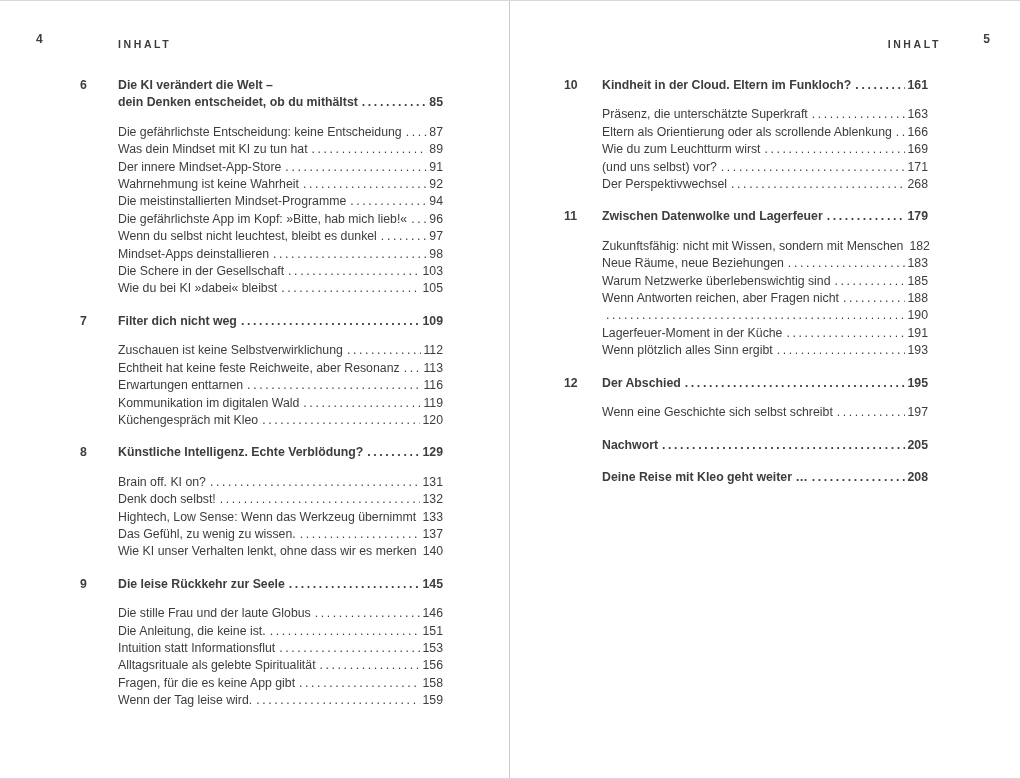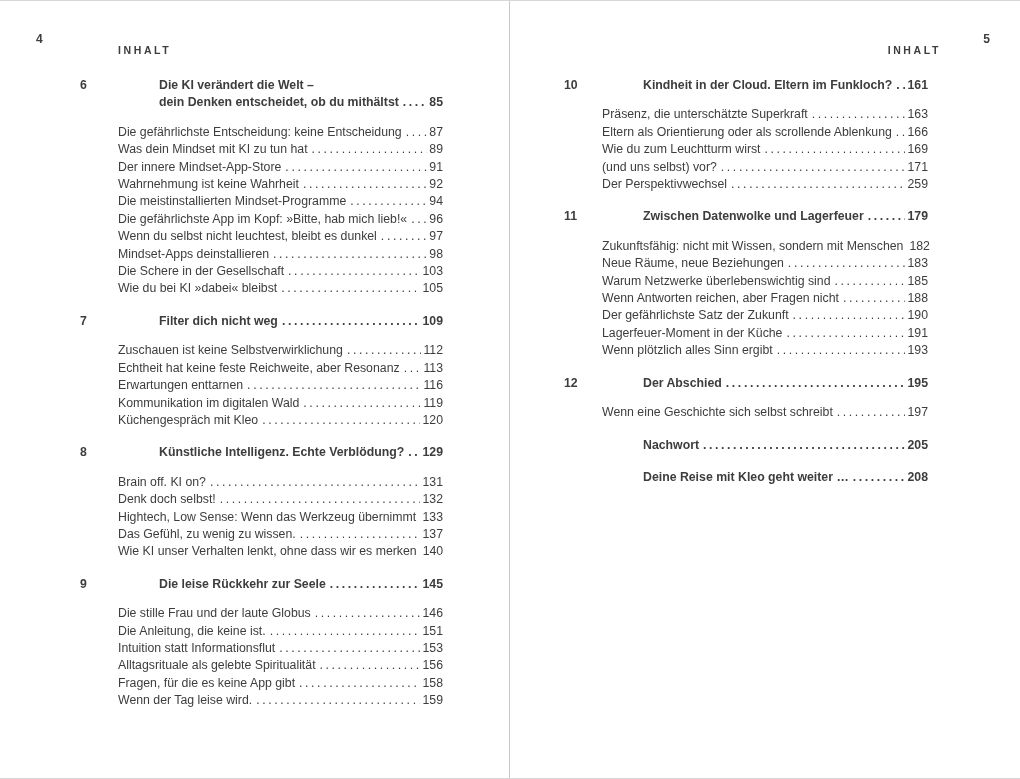--- a/index.html
+++ b/index.html
@@ -34,21 +34,21 @@
   .page--right { left: 510px; }
 
   .page-head {
     position: absolute;
     top: 31px; left: 0; right: 0;
     height: 15px;
     font-weight: bold;
   }
   .folio { position: absolute; top: 0; font-size: 12px; color: #3d3d3c; }
   .head-title {
-    position: absolute; top: 12px;
+    position: absolute; top: 6px;
     font-size: 10.5px;
     letter-spacing: 2.6px;
     color: #3d3d3c;
   }
   .page--left  .folio      { left: 36px; }
   .page--left  .head-title { left: 118px; }
   .page--right .folio      { right: 30px; }
   .page--right .head-title { right: 79px; }
 
   .toc {
@@ -58,21 +58,21 @@
     line-height: 17.4px;
   }
   .page--left  .toc { left: 80px; width: 363px; }
   .page--right .toc { left: 54px; width: 364px; }
 
   .section { display: flex; margin-top: 15px; }
   .section:first-child { margin-top: 0; }
   .sec-num { flex: 0 0 38px; width: 38px; font-weight: bold; }
   .sec-body { flex: 1; min-width: 0; }
   .entries { margin-top: 12px; }
-  .bold { font-weight: bold; margin-left: 41px; }
+  .bold { font-weight: bold; }
 
   .line { white-space: nowrap; }
   .leader { display: flex; align-items: center; }
   .lab { white-space: nowrap; flex: 0 0 auto; }
   .dots {
     flex: 1 1 auto;
     min-width: 0;
     overflow: hidden;
     white-space: nowrap;
     letter-spacing: 2.6px;
@@ -304,21 +304,21 @@
                 <span class="pg">169</span>
               </div>
               <div class="line leader">
                 <span class="lab">(und uns selbst) vor?</span>
                 <span class="dots">................................................................................................................................................................</span>
                 <span class="pg">171</span>
               </div>
               <div class="line leader">
                 <span class="lab">Der Perspektivwechsel</span>
                 <span class="dots">................................................................................................................................................................</span>
-                <span class="pg">259</span>
+                <span class="pg">268</span>
               </div>
             </div>
           </div>
         </div>
         <div class="section">
           <div class="sec-num">11</div>
           <div class="sec-body">
             <div class="line leader bold">
               <span class="lab">Zwischen Datenwolke und Lagerfeuer</span>
               <span class="dots">................................................................................................................................................................</span>
@@ -339,21 +339,20 @@
                 <span class="lab">Warum Netzwerke überlebenswichtig sind</span>
                 <span class="dots">................................................................................................................................................................</span>
                 <span class="pg">185</span>
               </div>
               <div class="line leader">
                 <span class="lab">Wenn Antworten reichen, aber Fragen nicht</span>
                 <span class="dots">................................................................................................................................................................</span>
                 <span class="pg">188</span>
               </div>
               <div class="line leader">
-                <span class="lab">Der gefährlichste Satz der Zukunft</span>
                 <span class="dots">................................................................................................................................................................</span>
                 <span class="pg">190</span>
               </div>
               <div class="line leader">
                 <span class="lab">Lagerfeuer-Moment in der Küche</span>
                 <span class="dots">................................................................................................................................................................</span>
                 <span class="pg">191</span>
               </div>
               <div class="line leader">
                 <span class="lab">Wenn plötzlich alles Sinn ergibt</span>

